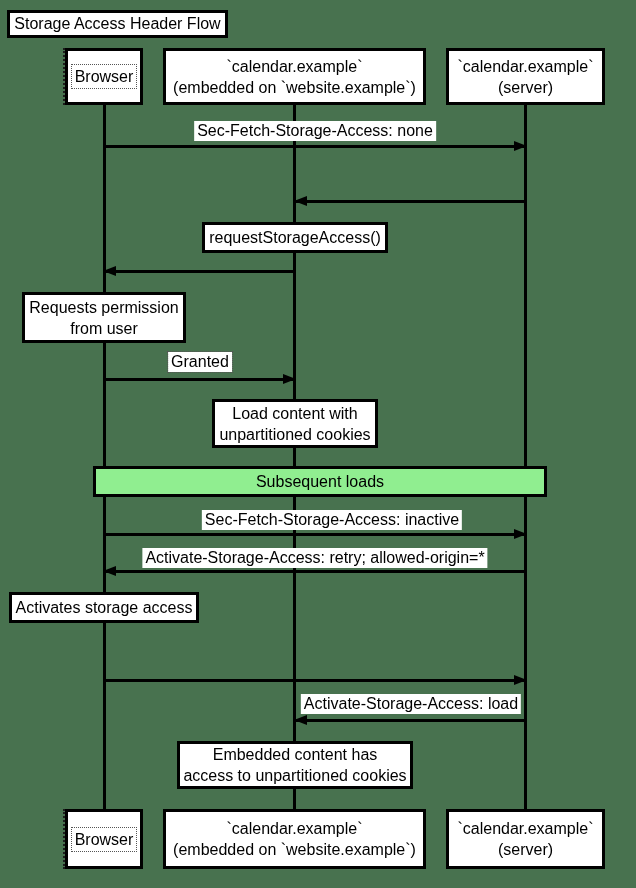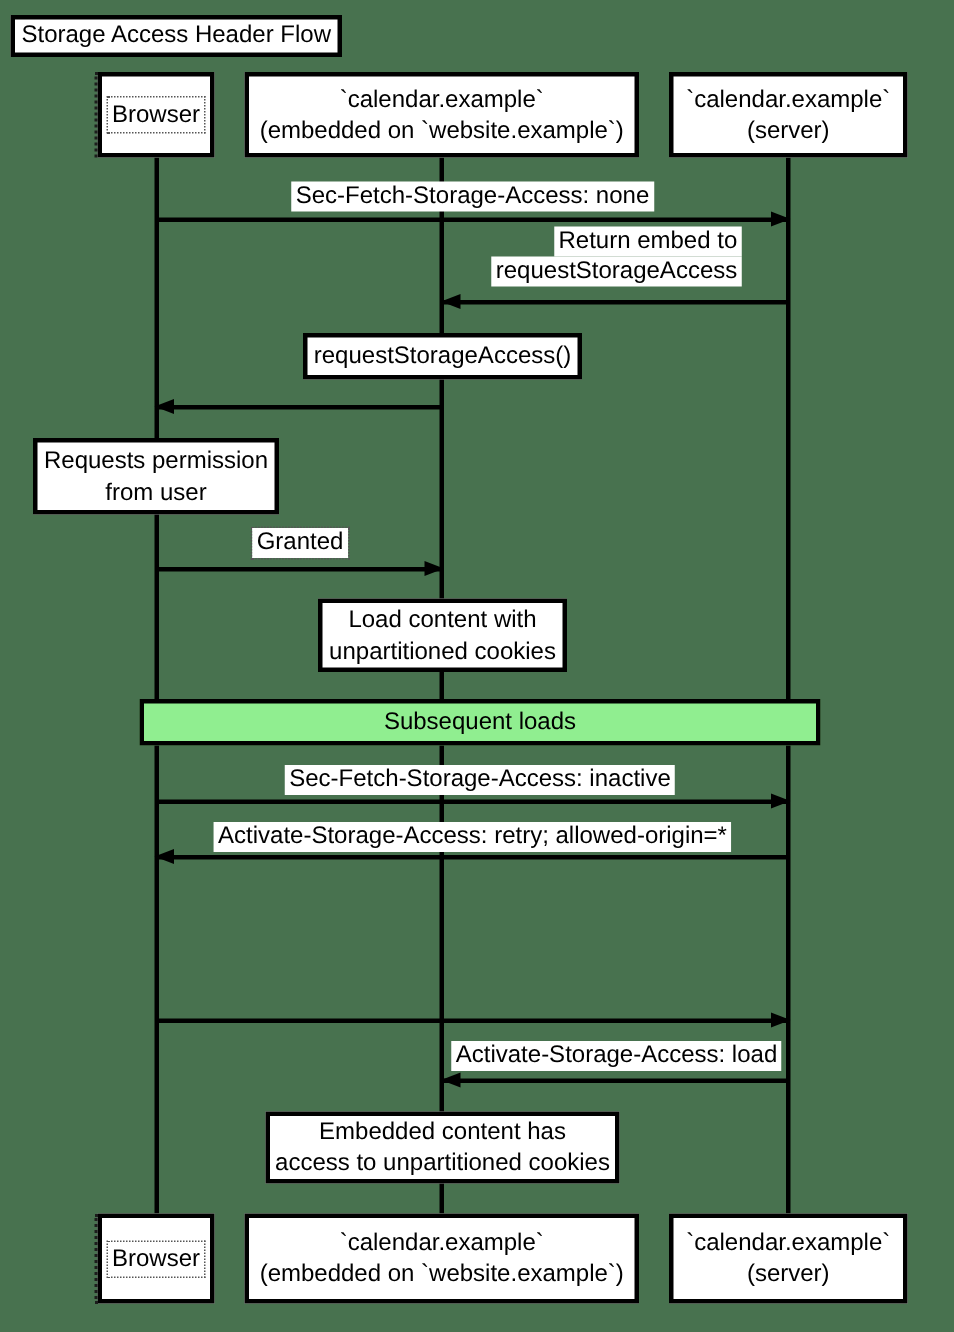--- a/index.html
+++ b/index.html
@@ -85,47 +85,46 @@
   <div class="arrow" style="left:104px; top:679px; width:422px">
     <span class="head r"></span>
   </div>
   <div class="arrow" style="left:295px; top:719px; width:231px">
     <span class="head l"></span>
   </div>
 
   <div class="msg-label" style="left:315px; top:121px">
     <div><span class="ln">Sec-Fetch-Storage-Access: none</span></div>
   </div>
-  <div class="msg-label" style="left:411px; top:151px">
-    <div><span class="ln">Return embed to</span></div>
-    <div><span class="ln">requestStorageAccess</span></div>
-  </div>
   <div class="msg-label" style="left:200px; top:352px">
     <div><span class="ln ant">Granted</span></div>
   </div>
-  <div class="msg-label" style="left:320px; top:510px">
+  <div class="msg-label" style="left:332px; top:510px">
     <div><span class="ln">Sec-Fetch-Storage-Access: inactive</span></div>
   </div>
   <div class="msg-label" style="left:315px; top:548px">
     <div><span class="ln">Activate-Storage-Access: retry; allowed-origin=*</span></div>
   </div>
   <div class="msg-label" style="left:411px; top:694px">
     <div><span class="ln">Activate-Storage-Access: load</span></div>
   </div>
 
   <div class="note" style="left:202px; top:222px; width:186px; height:31px">
     <div>requestStorageAccess()</div>
   </div>
   <div class="note" style="left:22px; top:292px; width:164px; height:51px">
     <div>Requests permission</div>
     <div>from user</div>
   </div>
   <div class="note" style="left:212px; top:399px; width:166px; height:49px">
     <div>Load content with</div>
     <div>unpartitioned cookies</div>
+  </div>
+  <div class="note" style="left:9px; top:592px; width:190px; height:31px">
+    <div>Activates storage access</div>
   </div>
   <div class="note" style="left:177px; top:741px; width:236px; height:48px">
     <div>Embedded content has</div>
     <div>access to unpartitioned cookies</div>
   </div>
 
   <div class="divider">
     <span>Subsequent loads</span>
   </div>
 

